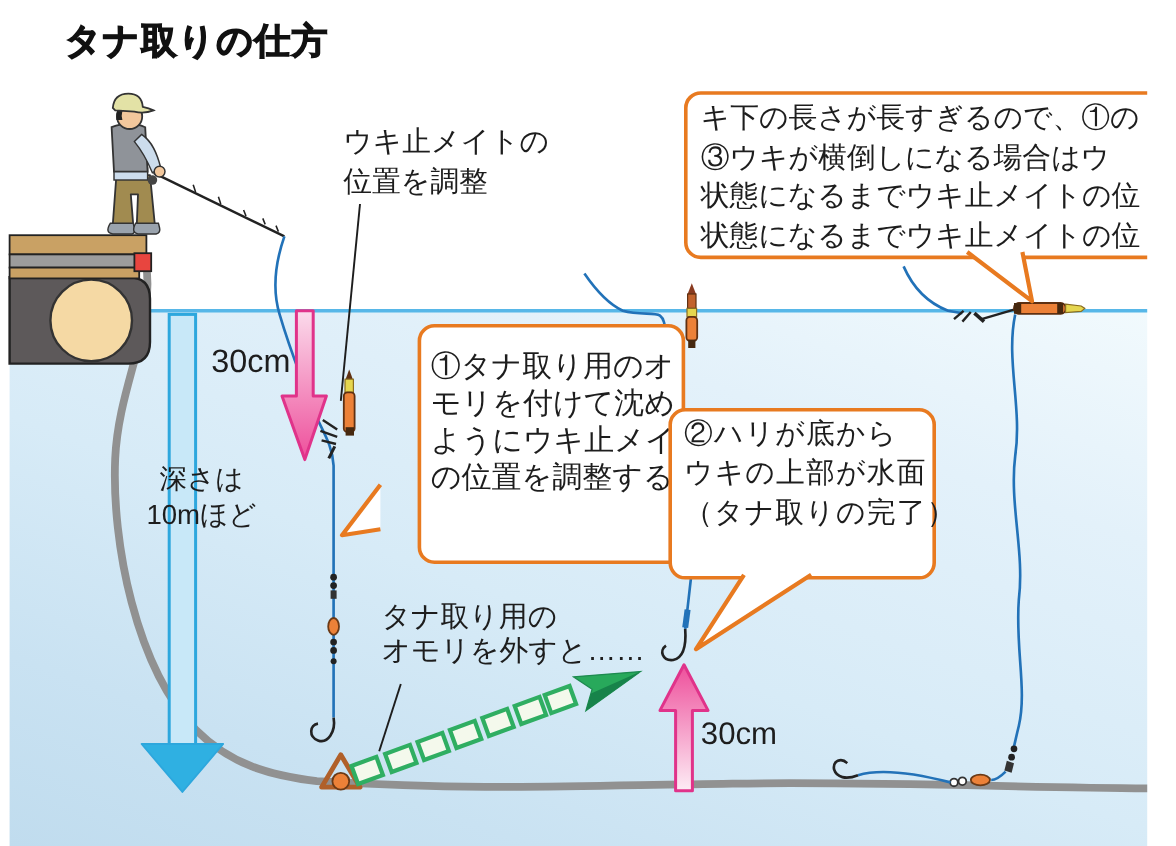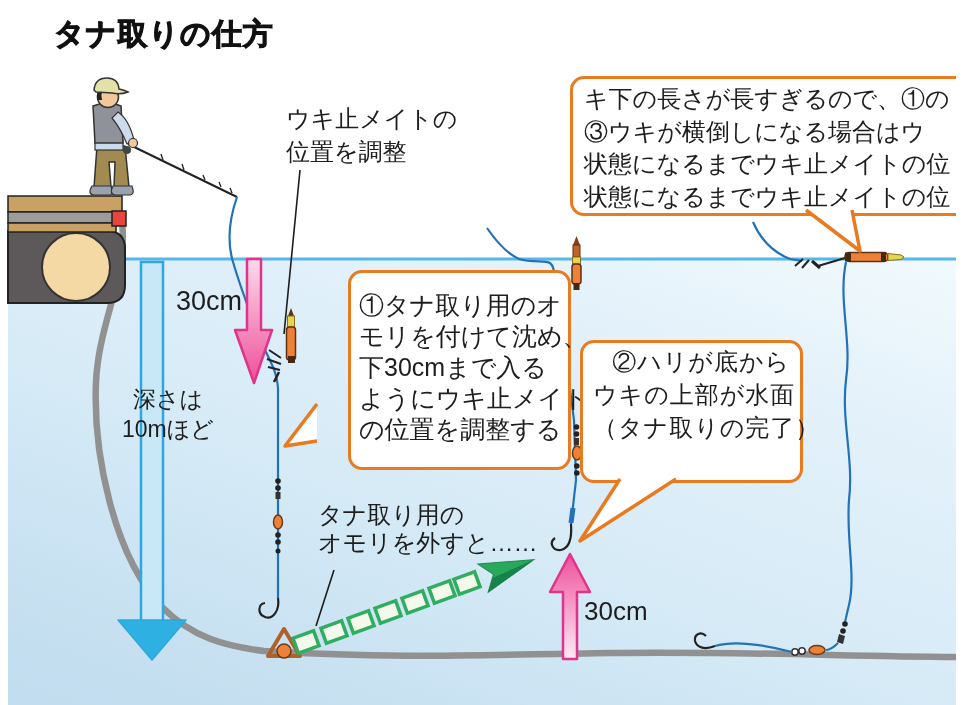--- a/index.html
+++ b/index.html
@@ -9,21 +9,21 @@
          background:linear-gradient(200deg,#f2fafd 0%,#e3f1fa 25%,#d7ebf7 55%,#c9e2f2 80%,#c0dcee 100%);}
   svg.layer{position:absolute;left:0;top:0;z-index:2;}
   svg.overlay{position:absolute;left:0;top:0;z-index:8;pointer-events:none;}
   .txt{position:absolute;z-index:5;white-space:nowrap;}
   .title{left:54px;top:14px;font-size:30px;font-weight:bold;letter-spacing:1px;color:#111;
          -webkit-text-stroke:1px #111;}
   .bubble{position:absolute;z-index:5;background:#fff;border:3.5px solid #e87a20;border-radius:14px;
           box-sizing:border-box;}
   .bubble div{white-space:nowrap;}
   .b1{left:312px;top:270px;width:223px;height:200px;padding:17px 8px;font-size:25px;line-height:31px;margin-left:36px;}
-  .b2{left:580px;top:340px;width:223px;height:143px;padding:2px 10px;font-size:24px;line-height:33px;letter-spacing:1px;text-align:right;}
+  .b2{left:557px;top:340px;width:223px;height:143px;padding:2px 10px;font-size:24px;line-height:33px;letter-spacing:1px;}
   .b3{left:570px;top:76px;width:402px;height:140px;padding:4px 11px;font-size:24px;line-height:32.5px;}
   .lab-adjust{left:286px;top:103px;font-size:24px;line-height:33px;font-family:Liberation Serif, serif;}
   .lab-depth{left:122px;top:384px;font-size:23px;line-height:30px;text-align:center;}
   .lab-remove{left:318px;top:501px;font-size:24px;line-height:28px;}
   .lab-30top{left:176px;top:286px;font-size:27px;}
   .lab-30bot{left:584px;top:596px;font-size:26px;}
 </style>
 </head>
 <body>
 
@@ -192,21 +192,20 @@
   <div class="txt lab-remove">
     <div>タナ取り用の</div>
     <div>オモリを外すと……</div>
   </div>
   <div class="txt lab-30top">30cm</div>
   <div class="txt lab-30bot">30cm</div>
 
   <div class="bubble b1">
     <div>①タナ取り用のオ</div>
     <div>モリを付けて沈め、</div>
-    <div>下30cmまで入る</div>
     <div>ようにウキ止メイト</div>
     <div>の位置を調整する</div>
   </div>
   <div class="bubble b2">
     <div>②ハリが底から</div>
     <div>ウキの上部が水面</div>
     <div>（タナ取りの完了）</div>
   </div>
   <div class="bubble b3">
     <div>キ下の長さが長すぎるので、①の</div>

